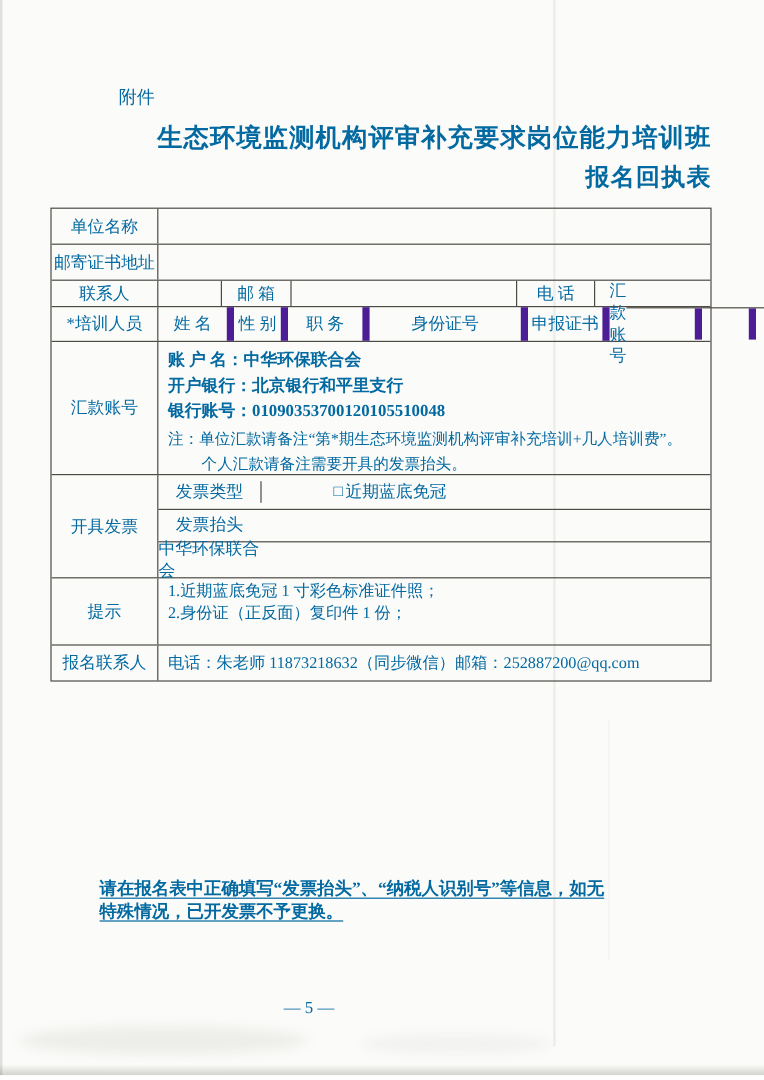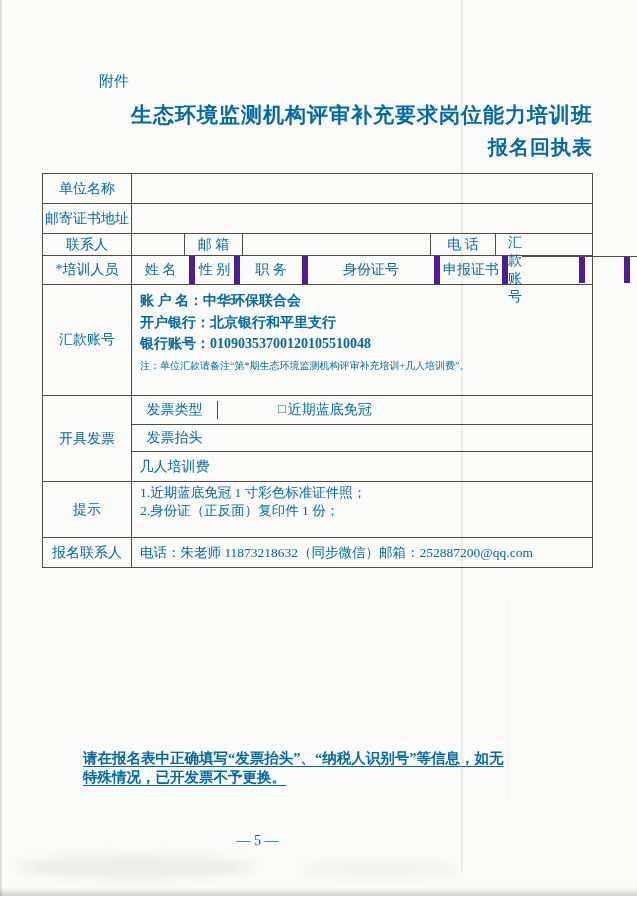--- a/index.html
+++ b/index.html
@@ -52,40 +52,40 @@
   .prow { display:flex; border-top:1px solid #4e4b45; height:27px; }
   .prow:first-child { border-top:none; height:28px; }
   .pcell { border-left:6px solid #4c1d95; display:flex; align-items:center; justify-content:center; min-width:0; }
   .pcell:first-child { border-left:none; }
   .pc1{width:57px;flex:0 0 57px}.pc2{width:45px;flex:0 0 45px}.pc3{width:68px;flex:0 0 68px}
   .pc4{width:132px;flex:0 0 132px}.pc5{width:68px;flex:0 0 68px}.pc6{flex:1}
 
   .rcontent { flex:1; border-left:1px solid #4e4b45; padding:5px 4px 0 8px; }
   .rline { line-height:21.5px; font-size:14px; }
   .rline.bold { font-weight:600; }
-  .rline.rnote { font-size:10px; }
+  .rline.rnote { font-size:13px; }
   .rline.indent { padding-left:28px; }
 
   .inv-right { flex:1; border-left:1px solid #4e4b45; display:flex; flex-direction:column; }
   .irow { display:flex; border-top:1px solid #4e4b45;align-items:center; }
   .irow:first-child { border-top:none; }
   .ih28{height:28px}.ih27{height:27px}.ih30{height:30px}
   .ilabel { width:85px; flex:0 0 85px; display:flex; align-items:center; justify-content:center; }
   .ival { flex:1; border-left:1px solid #4e4b45; display:flex; align-items:center; }
   .ival.type { padding-left:60px; }
   .cbx { margin-right:2px; font-size:13px; position:relative; top:-1px; }
 
   .tips-content { flex:1; border-left:1px solid #4e4b45; padding:2px 4px 0 8px; }
   .tline { line-height:18px; font-size:13.5px; }
 
   .regval { font-size:13.5px; }
 
   .h111{height:111px}.h56{height:56px}
 
-  .note { position:absolute; left:83px; top:749px; font-size:14.5px; font-weight:bold; }
+  .note { position:absolute; left:83px; top:732px; font-size:14.5px; font-weight:bold; }
   .note-line { line-height:19px; text-decoration:underline; text-underline-offset:3px; }
   .footer { position:absolute; top:833px; left:0; width:515px; text-align:center; font-size:14px; }
 </style>
 </head>
 <body>
 
 <div class="page">
 
   <div class="left-edge"></div>
   <div class="scan-line"></div>
@@ -189,39 +189,40 @@
       </div>
     </div>
 
     <div class="tr h111">
       <div class="td c-label cen">汇款账号</div>
       <div class="rcontent">
         <div class="rline bold">账 户 名：中华环保联合会</div>
         <div class="rline bold">开户银行：北京银行和平里支行</div>
         <div class="rline bold">银行账号：01090353700120105510048</div>
         <div class="rline rnote">注：单位汇款请备注“第*期生态环境监测机构评审补充培训+几人培训费”。</div>
+        <div class="rline rnote indent">个人汇款请备注需要开具的发票抬头。</div>
       </div>
     </div>
 
     <div class="tr">
       <div class="td c-label cen">开具发票</div>
       <div class="inv-right">
         <div class="irow ih28">
           <div class="ilabel">发票类型</div>
           <div class="ival type">
             <span class="cbx">□</span>
             <span>近期蓝底免冠</span>
           </div>
         </div>
         <div class="irow ih27">
           <div class="ilabel">发票抬头</div>
           <div class="ival val"></div>
         </div>
         <div class="irow ih30">
-          <div class="ilabel">几人培训费</div>
+          <div class="ilabel">中华环保联合会</div>
           <div class="ival val"></div>
         </div>
       </div>
     </div>
 
     <div class="tr h56">
       <div class="td c-label cen">提示</div>
       <div class="tips-content">
         <div class="tline">1.近期蓝底免冠 1 寸彩色标准证件照；</div>
         <div class="tline">2.身份证（正反面）复印件 1 份；</div>

